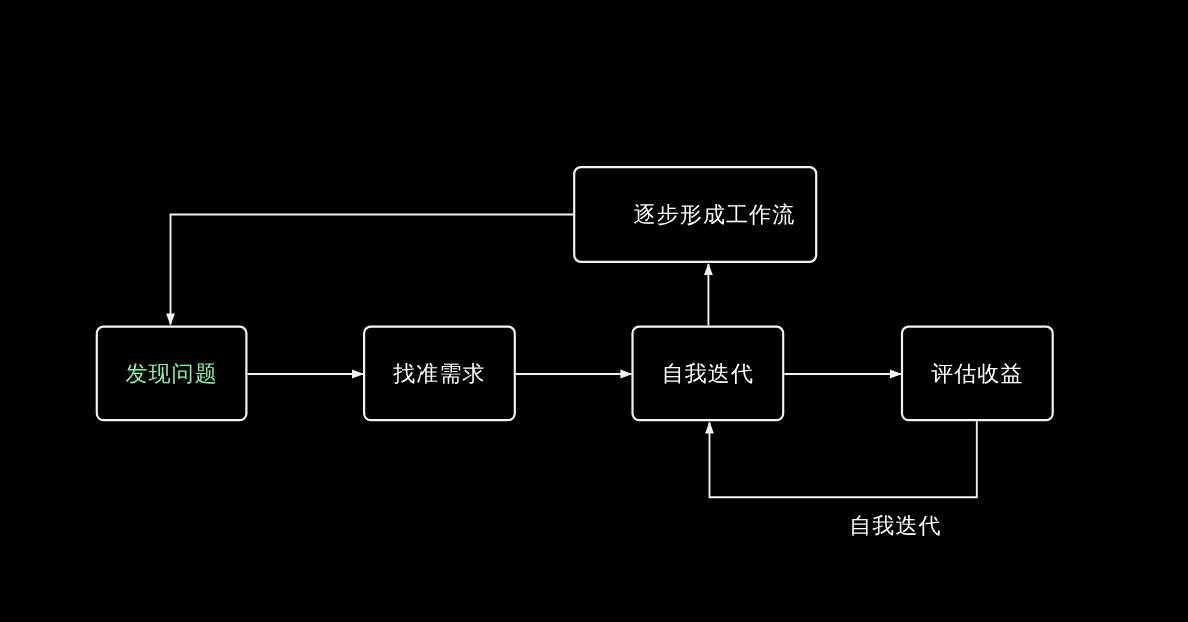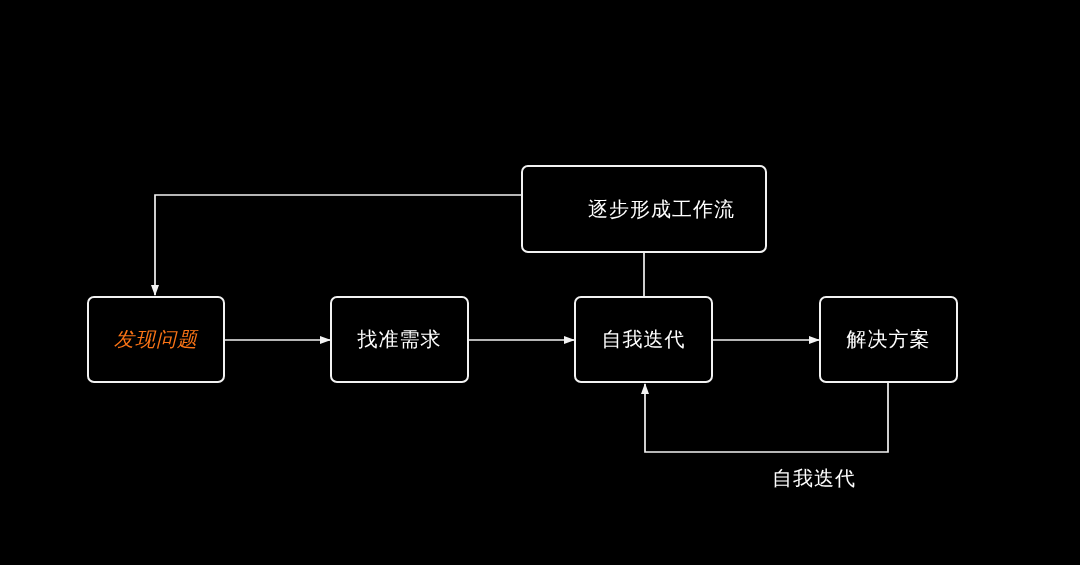--- a/index.html
+++ b/index.html
@@ -66,32 +66,32 @@
     <g id="edges-group">
         <polyline points="225,340 330,340" class="edge-line" stroke="#f2f2f2" marker-end="url(#arrowhead)"></polyline>
         <polyline points="469,340 574,340" class="edge-line" stroke="#f2f2f2" marker-end="url(#arrowhead)"></polyline>
         <polyline points="713,340 819,340" class="edge-line" stroke="#f2f2f2" marker-end="url(#arrowhead)"></polyline>
         <polyline points="644,296 644,240" class="edge-line" stroke="#f2f2f2" marker-end="url(#arrowhead)"></polyline>
         <polyline points="521,195 155,195 155,295" class="edge-line" stroke="#f2f2f2" marker-end="url(#arrowhead)"></polyline>
         <polyline points="888,383 888,452 645,452 645,384" class="edge-line" stroke="#f2f2f2" marker-end="url(#arrowhead)"></polyline>
       </g>
   </svg>
   <div id="nodes-layer">
-      <div class="node" style="left: 521px; top: 165px; width: 246px; height: 88px; border-color: rgb(242, 242, 242); padding-left: 35px;">
+      <div class="node" style="left: 521px; top: 151px; width: 222px; height: 88px; border-color: rgb(242, 242, 242); padding-left: 35px;">
         <span class="node-label" style="color: rgb(255, 255, 255);">逐步形成工作流</span>
       </div>
       <div class="node" style="left: 87px; top: 296px; width: 138px; height: 87px; border-color: rgb(242, 242, 242);">
-        <span class="node-label" style="color: #f97316; font-style: italic;">发现问题</span>
+        <span class="node-label" style="color: #86efac;">发现问题</span>
       </div>
       <div class="node" style="left: 330px; top: 296px; width: 139px; height: 87px; border-color: rgb(242, 242, 242);">
         <span class="node-label" style="color: rgb(255, 255, 255);">找准需求</span>
       </div>
       <div class="node" style="left: 574px; top: 296px; width: 139px; height: 87px; border-color: rgb(242, 242, 242);">
         <span class="node-label" style="color: rgb(255, 255, 255);">自我迭代</span>
       </div>
       <div class="node" style="left: 819px; top: 296px; width: 139px; height: 87px; border-color: rgb(242, 242, 242);">
-        <span class="node-label" style="color: rgb(255, 255, 255);">解决方案</span>
+        <span class="node-label" style="color: rgb(255, 255, 255);">评估收益</span>
       </div>
     </div>
   <div id="edge-labels-layer">
       <div class="edge-label" style="left: 774px; top: 478px; color: rgb(255, 255, 255); margin-left: 40px;">自我迭代</div>
     </div>
 </div>
 
 </body></html>

